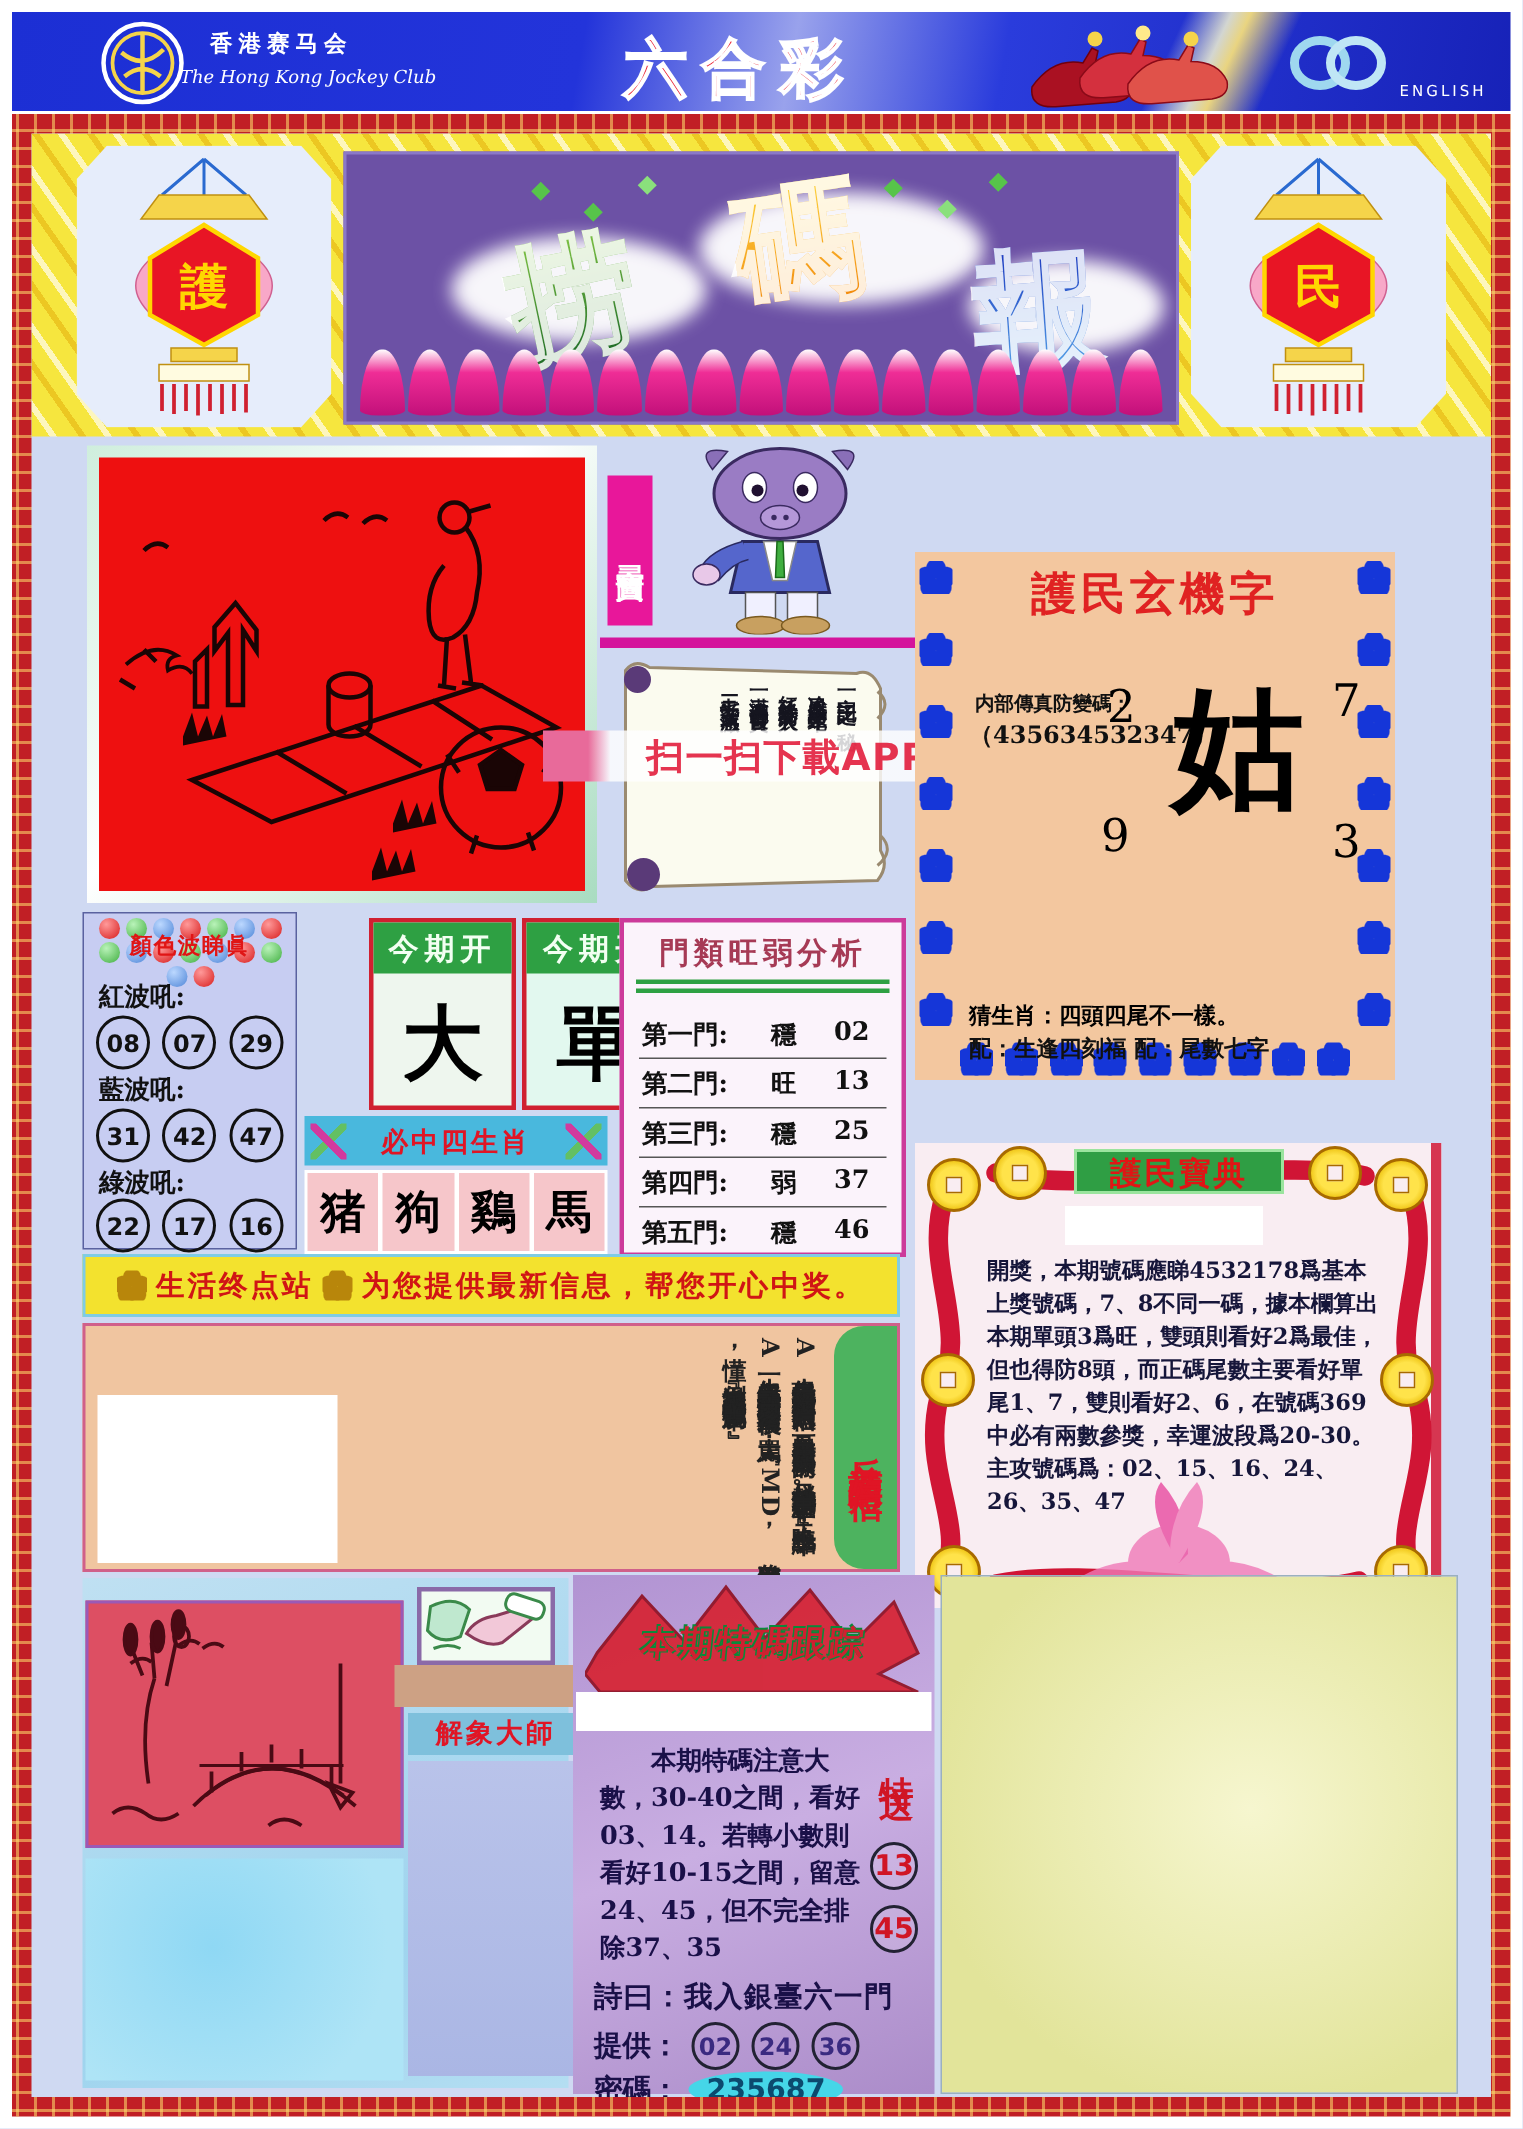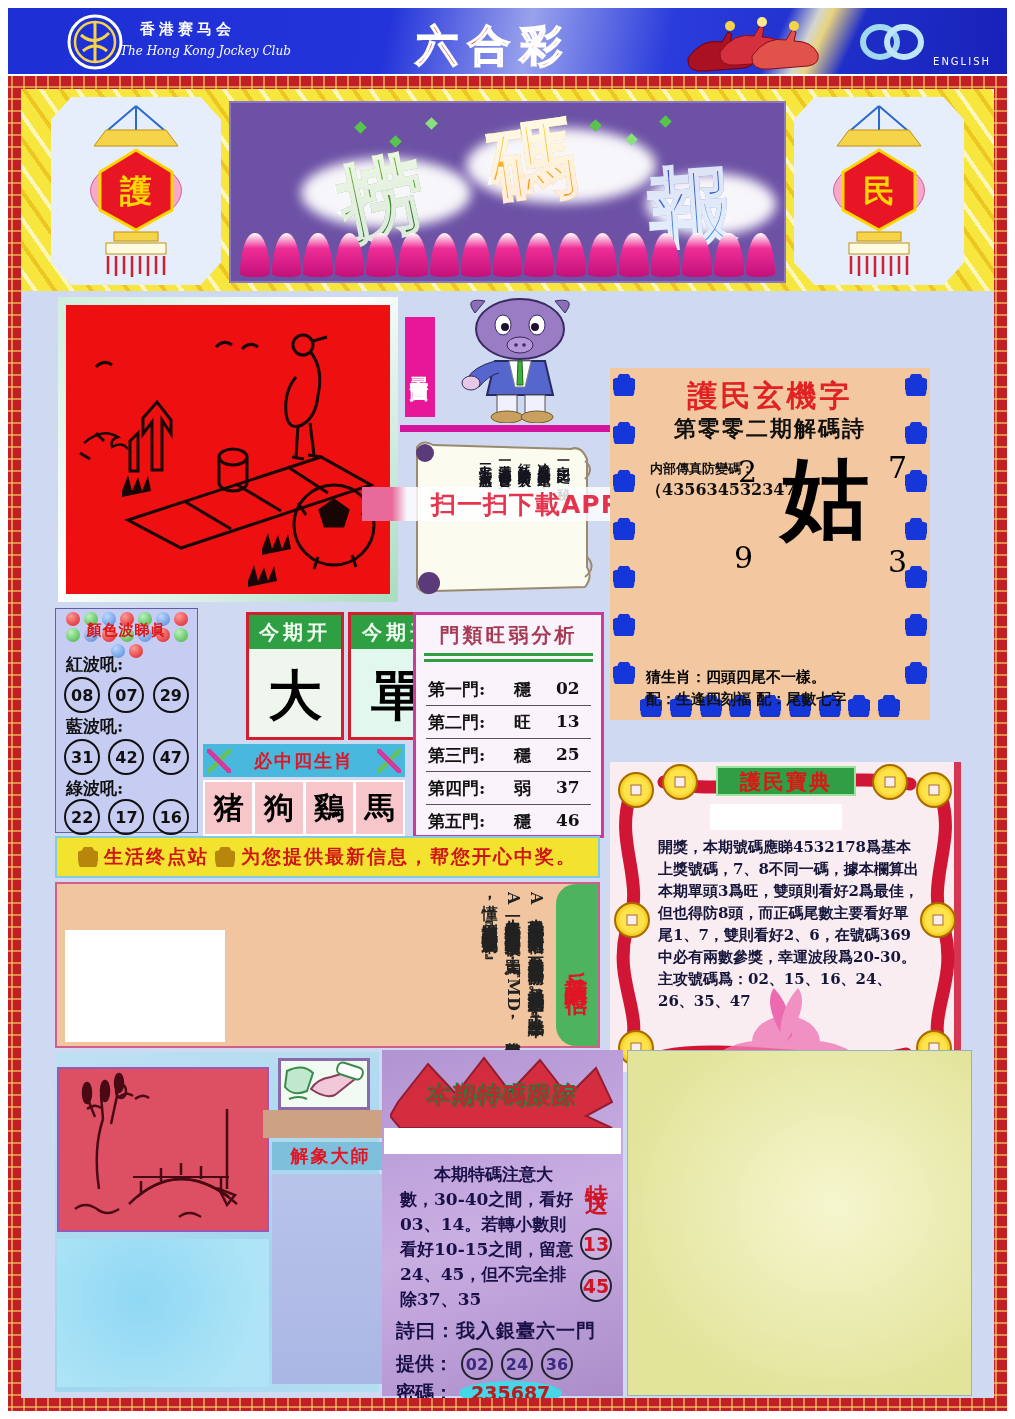--- a/index.html
+++ b/index.html
@@ -123,21 +123,21 @@
   .special{left:361px;top:961px;width:241px;height:346px;background:linear-gradient(160deg,#b193d2,#c9aee2 50%,#ab8cc9);}
   .sheader{left:0;right:0;top:30px;text-align:center;color:#cf2030;font-size:23px;font-weight:bold;letter-spacing:2px;text-shadow:1px 1px 0 #0a8a3a,-1px -1px 0 #0a8a3a;transform:skewX(-6deg);}
   .scensor2{left:2px;top:78px;width:237px;height:26px;background:#fff;}
   .spbody{left:18px;top:112px;width:174px;font-size:17px;font-weight:bold;color:#1a1048;line-height:25px;text-indent:2em;}
   .ssend{left:200px;top:115px;writing-mode:vertical-rl;color:#d01525;font-size:23px;font-weight:bold;letter-spacing:8px;}
   .scir{position:absolute;width:32px;height:32px;border:2px solid #223;border-radius:50%;color:#d01525;font-size:19px;font-weight:bold;display:flex;align-items:center;justify-content:center;background:rgba(255,255,255,.15);}
   .spoem{left:14px;top:268px;font-size:19px;font-weight:bold;color:#1a1048;letter-spacing:1px;}
   .sprov{left:14px;top:298px;font-size:19px;font-weight:bold;color:#1a1048;display:flex;align-items:center;gap:8px;}
   .pcir{width:28px;height:28px;border:2px solid #223;border-radius:50%;color:#3a2a80;font-size:16px;font-weight:bold;display:inline-flex;align-items:center;justify-content:center;}
   .spass{left:14px;top:330px;font-size:19px;font-weight:bold;color:#1a1048;display:flex;align-items:center;gap:6px;}
-  .pwd{background:#45d6e8;border-radius:50%;padding:1px 12px;color:#b91c1c;}
+  .pwd{background:#45d6e8;border-radius:50%;padding:1px 12px;color:#0c4a6e;}
   
   .ypanel{left:606px;top:961px;width:345px;height:346px;background:radial-gradient(ellipse at 60% 45%,#f6f6cf,#e2e49a 75%);border:1px solid #9ab0c0;}
   svg{display:block;}
 </style>
 </head>
 <body>
 
 <div class="abs topbar">
   <div class="abs beam"></div>
   <svg class="abs" style="left:58px;top:5px" width="58" height="58" viewBox="0 0 58 58">
@@ -323,21 +323,20 @@
           <span class="bflower"></span>
           <span class="bflower"></span>
           <span class="bflower"></span>
           <span class="bflower"></span>
           <span class="bflower"></span>
           <span class="bflower"></span>
           <span class="bflower"></span>
           <span class="bflower"></span>
         </div>
     <div class="abs mtitle">護民玄機字</div>
-    <div class="abs missue">第零零二期解碼詩</div>
     <div class="abs mfax1">内部傳真防變碼：</div>
     <div class="abs mfax2">（435634532347）</div>
     <div class="abs mnum" style="left:128px;top:86px">2</div>
     <div class="abs mnum" style="left:278px;top:82px">7</div>
     <div class="abs mnum" style="left:124px;top:172px">9</div>
     <div class="abs mnum" style="left:278px;top:176px">3</div>
     <div class="abs mchar">姑</div>
     <div class="abs mguess">猜生肖：四頭四尾不一樣。</div>
     <div class="abs mpair">配：生逢四刻福  配：尾數七字</div>
   </div>

